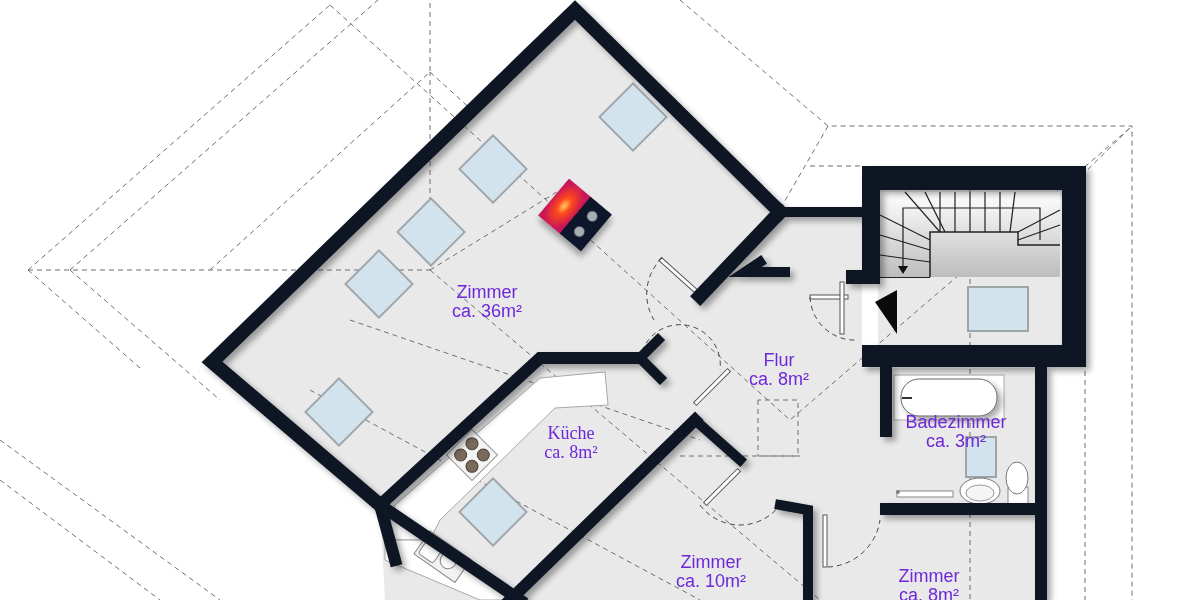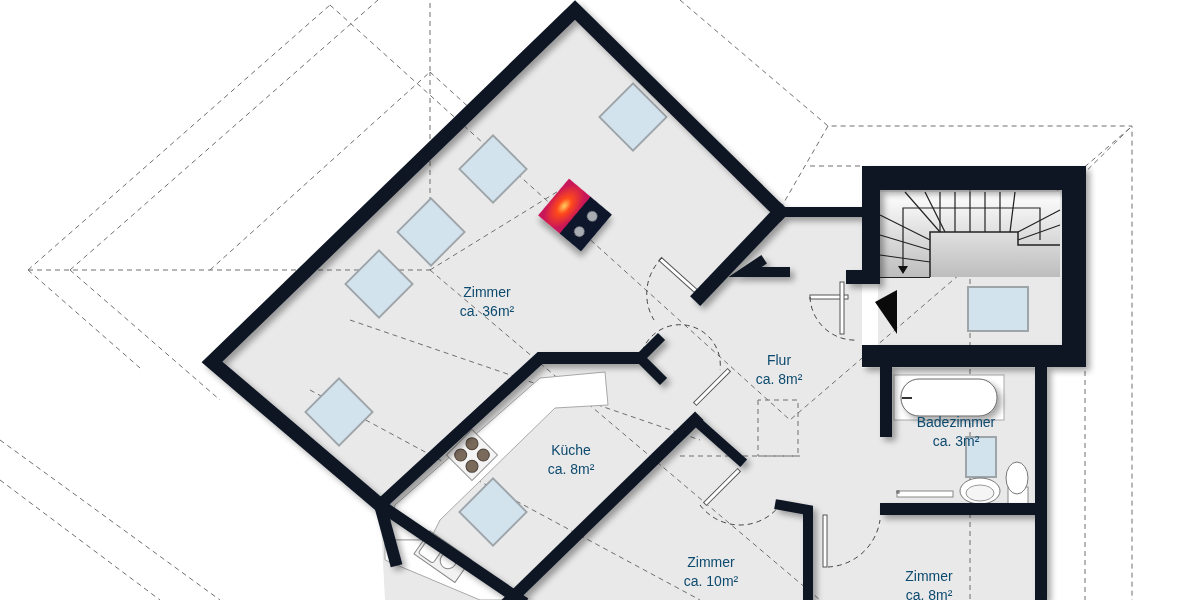--- a/index.html
+++ b/index.html
@@ -7,21 +7,21 @@
     #plan { position: absolute; left: 0; top: 0; width: 1200px; height: 600px; }
     .floor { fill: #e9e9ea; }
     .wall { fill: none; stroke: #0b1424; stroke-linejoin: miter; stroke-linecap: square; }
     .wallfill { fill: #0b1424; }
     .dash { fill: none; stroke: #6f6f6f; stroke-width: 1; stroke-dasharray: 5 4; }
     .window { fill: #d3e3ee; stroke: #9ea5a9; stroke-width: 2; }
     .counter { fill: #ffffff; stroke: #a8a8a8; stroke-width: 1; }
     .door { fill: #ffffff; stroke: #555; stroke-width: 1; }
     .doorarc { fill: none; stroke: #444; stroke-width: 1; stroke-dasharray: 5 4; }
     .stair { fill: #ffffff; stroke: #222; stroke-width: 1.2; }
-    .label { position: absolute; text-align: center; color: #0c4a6e; font-size: 14px; line-height: 19px; white-space: nowrap; transform: translateX(-50%); }
+    .label { position: absolute; text-align: center; color: #6d28d9; font-size: 18px; line-height: 19px; white-space: nowrap; transform: translateX(-50%); }
     .label span { display: block; }
   </style>
 </head>
 <body>
 
 <svg id="plan" viewBox="0 0 1200 600" xmlns="http://www.w3.org/2000/svg">
   <defs>
     <filter id="sh" x="-10%" y="-10%" width="130%" height="130%">
       <feGaussianBlur in="SourceAlpha" stdDeviation="3"></feGaussianBlur>
       <feOffset dx="4" dy="4" result="o"></feOffset>
@@ -199,21 +199,21 @@
 </svg>
 
 <div class="label" style="left:487px; top:283px;">
   <span>Zimmer</span>
   <span>ca. 36m²</span>
 </div>
 <div class="label" style="left:779px; top:351px;text-align:center;">
   <span>Flur</span>
   <span>ca. 8m²</span>
 </div>
-<div class="label" style="left:571px; top:441px;">
+<div class="label" style="left:571px; top:424px;font-family:Liberation Serif, serif;">
   <span>Küche</span>
   <span>ca. 8m²</span>
 </div>
 <div class="label" style="left:956px; top:413px;">
   <span>Badezimmer</span>
   <span>ca. 3m²</span>
 </div>
 <div class="label" style="left:711px; top:553px;">
   <span>Zimmer</span>
   <span>ca. 10m²</span>

